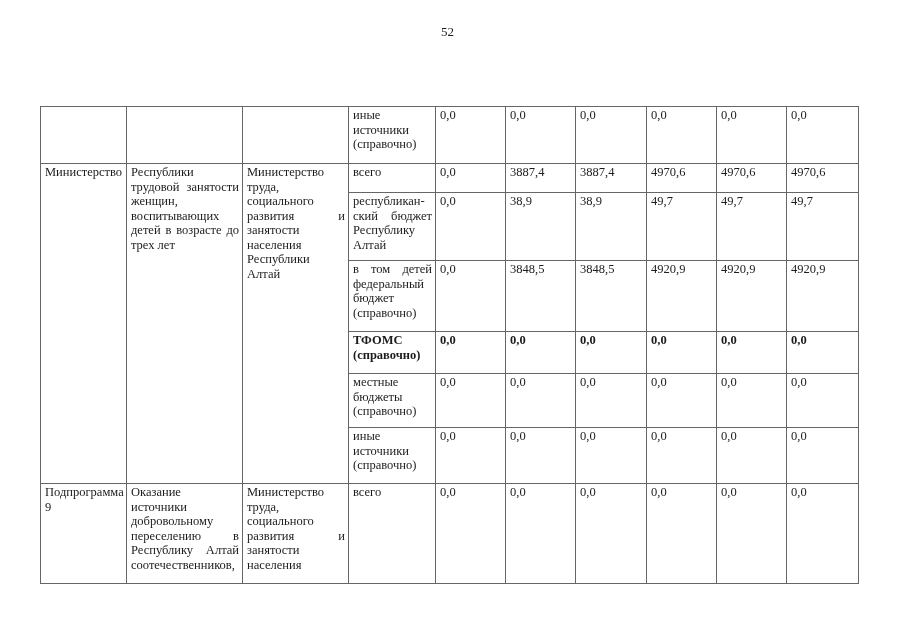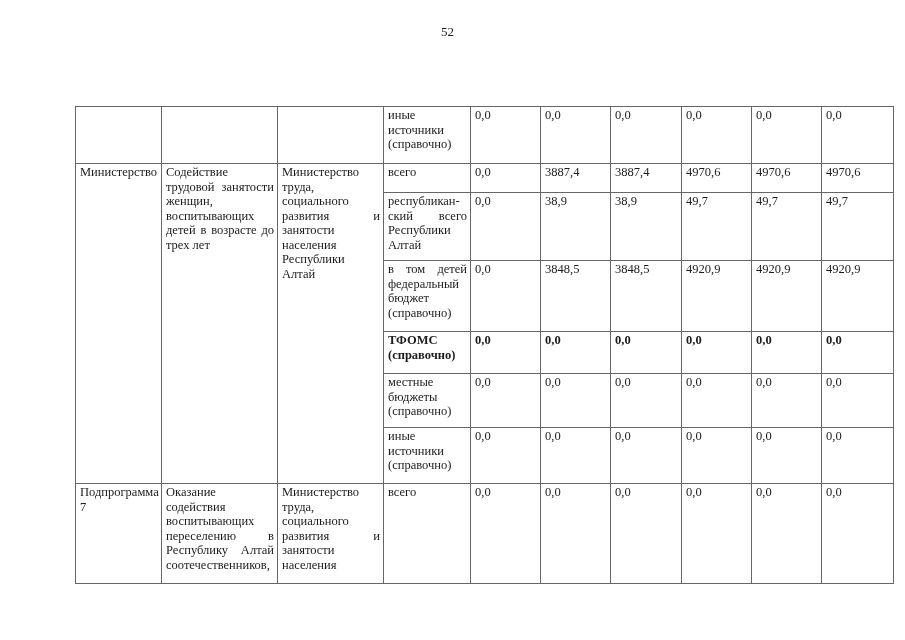--- a/index.html
+++ b/index.html
@@ -16,21 +16,21 @@
     overflow: hidden;
   }
   .pagenum {
     position: absolute;
     top: 24px; left: 0; right: 10px;
     text-align: center;
     font-size: 13px;
   }
   table.budget {
     position: absolute;
-    left: 75px; top: 106px;
+    left: 40px; top: 106px;
     width: 818px;
     border-collapse: collapse;
     table-layout: fixed;
     font-size: 12.5px;
     line-height: 1.16;
   }
   table.budget td {
     border: 1px solid #666666;
     vertical-align: top;
     padding: 1px 3px 1px 4px;
@@ -77,33 +77,33 @@
       <td class="val">0,0</td>
       <td class="val">0,0</td>
       <td class="val">0,0</td>
       <td class="val">0,0</td>
       <td class="val">0,0</td>
       <td class="val">0,0</td>
     </tr>
 
     <tr class="rB1">
       <td rowspan="6">Министерство</td>
-      <td rowspan="6" class="desc">Содействие трудовой занятости женщин, воспитывающих детей в возрасте до трех лет</td>
+      <td rowspan="6" class="desc">Республики трудовой занятости женщин, воспитывающих детей в возрасте до трех лет</td>
       <td rowspan="6" class="desc">Министерство труда, социального развития и занятости населения Республики Алтай</td>
       <td class="lbl">всего</td>
       <td class="val">0,0</td>
       <td class="val">3887,4</td>
       <td class="val">3887,4</td>
       <td class="val">4970,6</td>
       <td class="val">4970,6</td>
       <td class="val">4970,6</td>
     </tr>
 
     <tr class="rB2">
-      <td class="lbl">республикан-ский всего Республики Алтай</td>
+      <td class="lbl">республикан-ский бюджет Республику Алтай</td>
       <td class="val">0,0</td>
       <td class="val">38,9</td>
       <td class="val">38,9</td>
       <td class="val">49,7</td>
       <td class="val">49,7</td>
       <td class="val">49,7</td>
     </tr>
 
     <tr class="rB3">
       <td class="lbl">в том детей федеральный бюджет (справочно)</td>
@@ -139,22 +139,22 @@
       <td class="lbl">иные источники (справочно)</td>
       <td class="val">0,0</td>
       <td class="val">0,0</td>
       <td class="val">0,0</td>
       <td class="val">0,0</td>
       <td class="val">0,0</td>
       <td class="val">0,0</td>
     </tr>
 
     <tr class="rC">
-      <td>Подпрограмма 7</td>
-      <td class="desc">Оказание содействия воспитывающих переселению в Республику Алтай соотечественников,</td>
+      <td>Подпрограмма 9</td>
+      <td class="desc">Оказание источники добровольному переселению в Республику Алтай соотечественников,</td>
       <td class="desc">Министерство труда, социального развития и занятости населения</td>
       <td class="lbl">всего</td>
       <td class="val">0,0</td>
       <td class="val">0,0</td>
       <td class="val">0,0</td>
       <td class="val">0,0</td>
       <td class="val">0,0</td>
       <td class="val">0,0</td>
     </tr>
   </tbody>

